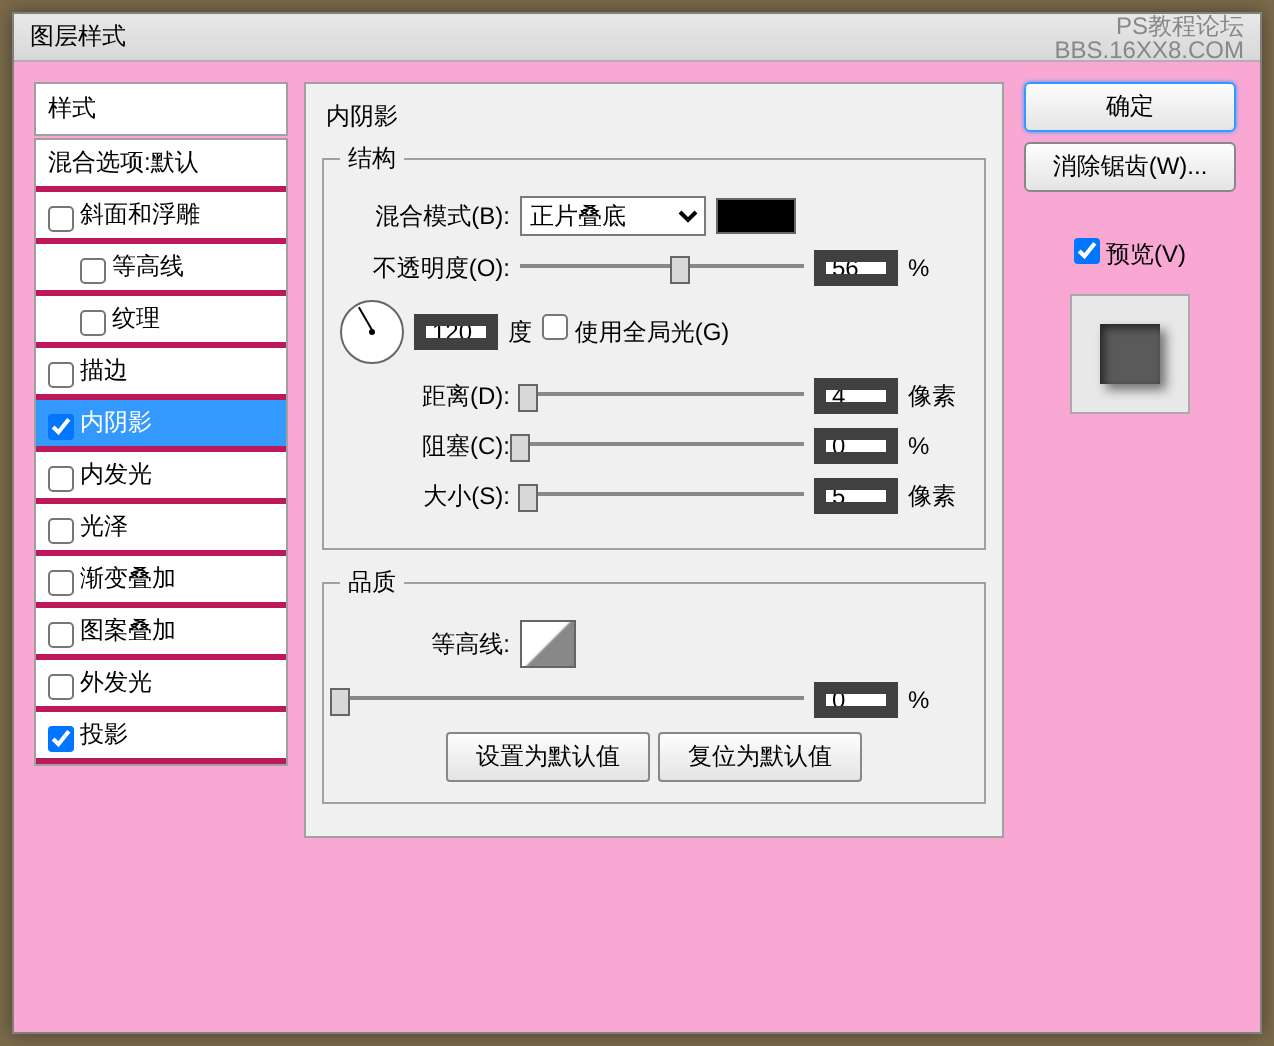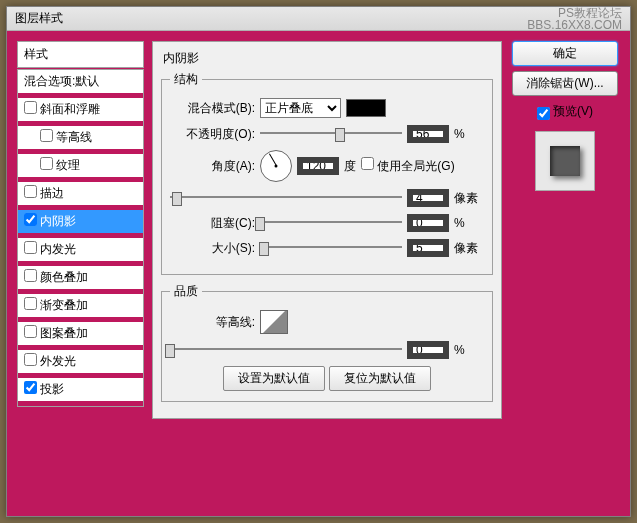--- a/index.html
+++ b/index.html
@@ -1,50 +1,50 @@
 <!DOCTYPE html>
 <html><head>
 <meta charset="utf-8">
 <style>
 *{box-sizing:border-box;margin:0;padding:0;font-family:"Microsoft YaHei",SimSun,Arial,sans-serif;font-size:12px}
 body{background:#7a6a4a;padding:6px}
-.window{width:625px;height:511px;background:#be185d;border:1px solid #808080;box-shadow:0 0 8px rgba(0,0,0,0.4)}
+.window{width:625px;height:511px;background:#f9a8d4;border:1px solid #808080;box-shadow:0 0 8px rgba(0,0,0,0.4)}
 .titlebar{height:24px;background:linear-gradient(#e8e8e8,#d8d8d8);padding:4px 8px;border-bottom:1px solid #b0b0b0;display:flex;justify-content:space-between;align-items:center}
 .titlebar .watermark{color:#888;font-size:10px;text-align:right;line-height:1}
 .content{display:flex;padding:10px;gap:8px}
 .left-panel{width:127px}
 .style-header{border:1px solid #a0a0a0;padding:4px 6px;background:#fff;margin-bottom:1px}
 .style-list{border:1px solid #a0a0a0;background:#fff}
-.style-item{padding:3px 4px;display:flex;align-items:flex-start;gap:3px;border-bottom:5px solid #be185d;cursor:pointer}
+.style-item{padding:3px 4px;display:flex;align-items:flex-end;gap:3px;border-bottom:3px solid #be185d;cursor:pointer}
 .style-item.selected{background:#3399ff;color:#fff}
 .style-item input[type=checkbox]{margin:0}
 .style-item.indent{padding-left:22px}
 .style-item.noindent{padding-left:6px}
 .mid-panel{flex:1;border:1px solid #a0a0a0;background:#f0f0f0;padding:8px}
 .section-title{margin-bottom:4px;padding-left:2px}
 fieldset{border:1px solid #a0a0a0;padding:10px 8px 10px 8px;margin-bottom:8px}
 legend{padding:0 4px}
 .row{display:flex;align-items:center;margin-bottom:7px;gap:5px}
 .row .lbl{width:85px;text-align:right}
-.row select{width:81px;height:20px;border:1px solid #7a7a7a;background:#fff}
+.row select{width:93px;height:20px;border:1px solid #7a7a7a;background:#fff}
 .row .swatch{width:40px;height:18px;background:#000;border:1px solid #666}
 .row input[type=text]{width:42px;height:18px;border:6px solid #404040;text-align:left;padding:0 3px;background:#fff}
 .row .unit{width:30px}
 .slider{flex:1;height:16px;position:relative;background:linear-gradient(to bottom,transparent 6px,#888 6px,#888 8px,transparent 8px)}
 .slider .thumb{position:absolute;top:2px;width:10px;height:14px;background:#d8d8d8;border:1px solid #666;transform:translateX(-50%)}
 .angle-dial{width:32px;height:32px;border:1px solid #666;border-radius:50%;background:#fff;position:relative}
 .angle-dial .needle{position:absolute;left:50%;top:50%;width:14px;height:1px;background:#000;transform-origin:0 0;transform:rotate(-120deg)}
 .angle-dial .dot{position:absolute;left:50%;top:50%;width:3px;height:3px;background:#000;border-radius:50%;transform:translate(-50%,-50%)}
 .contour-swatch{width:28px;height:24px;border:1px solid #666;background:linear-gradient(135deg,#fff 0%,#fff 48%,#888 52%,#888 100%);display:inline-block;vertical-align:middle}
 .btn-row{display:flex;gap:4px;justify-content:center;margin-top:4px}
 .btn{padding:3px 14px;border:1px solid #888;background:linear-gradient(#fdfdfd,#e4e4e4);cursor:pointer;border-radius:2px}
 .right-panel{width:110px;display:flex;flex-direction:column;gap:5px;align-items:center}
 .rbtn{width:106px;padding:3px 0;border:1px solid #888;background:linear-gradient(#fdfdfd,#e4e4e4);cursor:pointer;border-radius:3px;text-align:center}
 .rbtn.primary{border:1px solid #3399ff;box-shadow:0 0 2px #3399ff}
-.preview-check{display:flex;align-items:flex-end;gap:3px;margin-top:2px}
+.preview-check{display:flex;align-items:flex-start;gap:3px;margin-top:18px}
 .preview-box{width:60px;height:60px;background:#e8e8e8;border:1px solid #aaa;display:flex;align-items:center;justify-content:center;margin-top:6px}
 .preview-inner{width:30px;height:30px;background:#5a5a5a;box-shadow:3px 3px 5px rgba(0,0,0,0.5),inset 2px 2px 4px rgba(0,0,0,0.6)}
 </style>
 </head>
 <body>
 
 <div class="window">
   <div class="titlebar">
     <span>图层样式</span>
     <div class="watermark">
@@ -79,21 +79,21 @@
           <div class="style-item noindent selected">
             <input type="checkbox" checked="" style="">
             <span>内阴影</span>
           </div>
           <div class="style-item noindent">
             <input type="checkbox" style="">
             <span>内发光</span>
           </div>
           <div class="style-item noindent">
             <input type="checkbox" style="">
-            <span>颜色叠加</span>
+            <span>光泽</span>
           </div>
           <div class="style-item noindent">
             <input type="checkbox" style="">
             <span>渐变叠加</span>
           </div>
           <div class="style-item noindent">
             <input type="checkbox" style="">
             <span>图案叠加</span>
           </div>
           <div class="style-item noindent">
@@ -118,30 +118,30 @@
         </div>
         <div class="row">
           <span class="lbl">不透明度(O):</span>
           <div class="slider">
               <div class="thumb" style="left:56%"></div>
             </div>
           <input type="text" value="56" style="">
           <span class="unit">%</span>
         </div>
         <div class="row">
-          <span class="lbl">角度(A):</span>
           <div class="angle-dial">
               <div class="needle"></div>
               <div class="dot"></div>
             </div>
           <input type="text" value="120" style="">
           <span>度</span>
           <label><input type="checkbox" style=""> <span>使用全局光(G)</span></label>
         </div>
         <div class="row">
+          <span class="lbl">距离(D):</span>
           <div class="slider">
               <div class="thumb" style="left:3%"></div>
             </div>
           <input type="text" value="4" style="">
           <span class="unit">像素</span>
         </div>
         <div class="row">
           <span class="lbl">阻塞(C):</span>
           <div class="slider">
               <div class="thumb" style="left:0%"></div>

